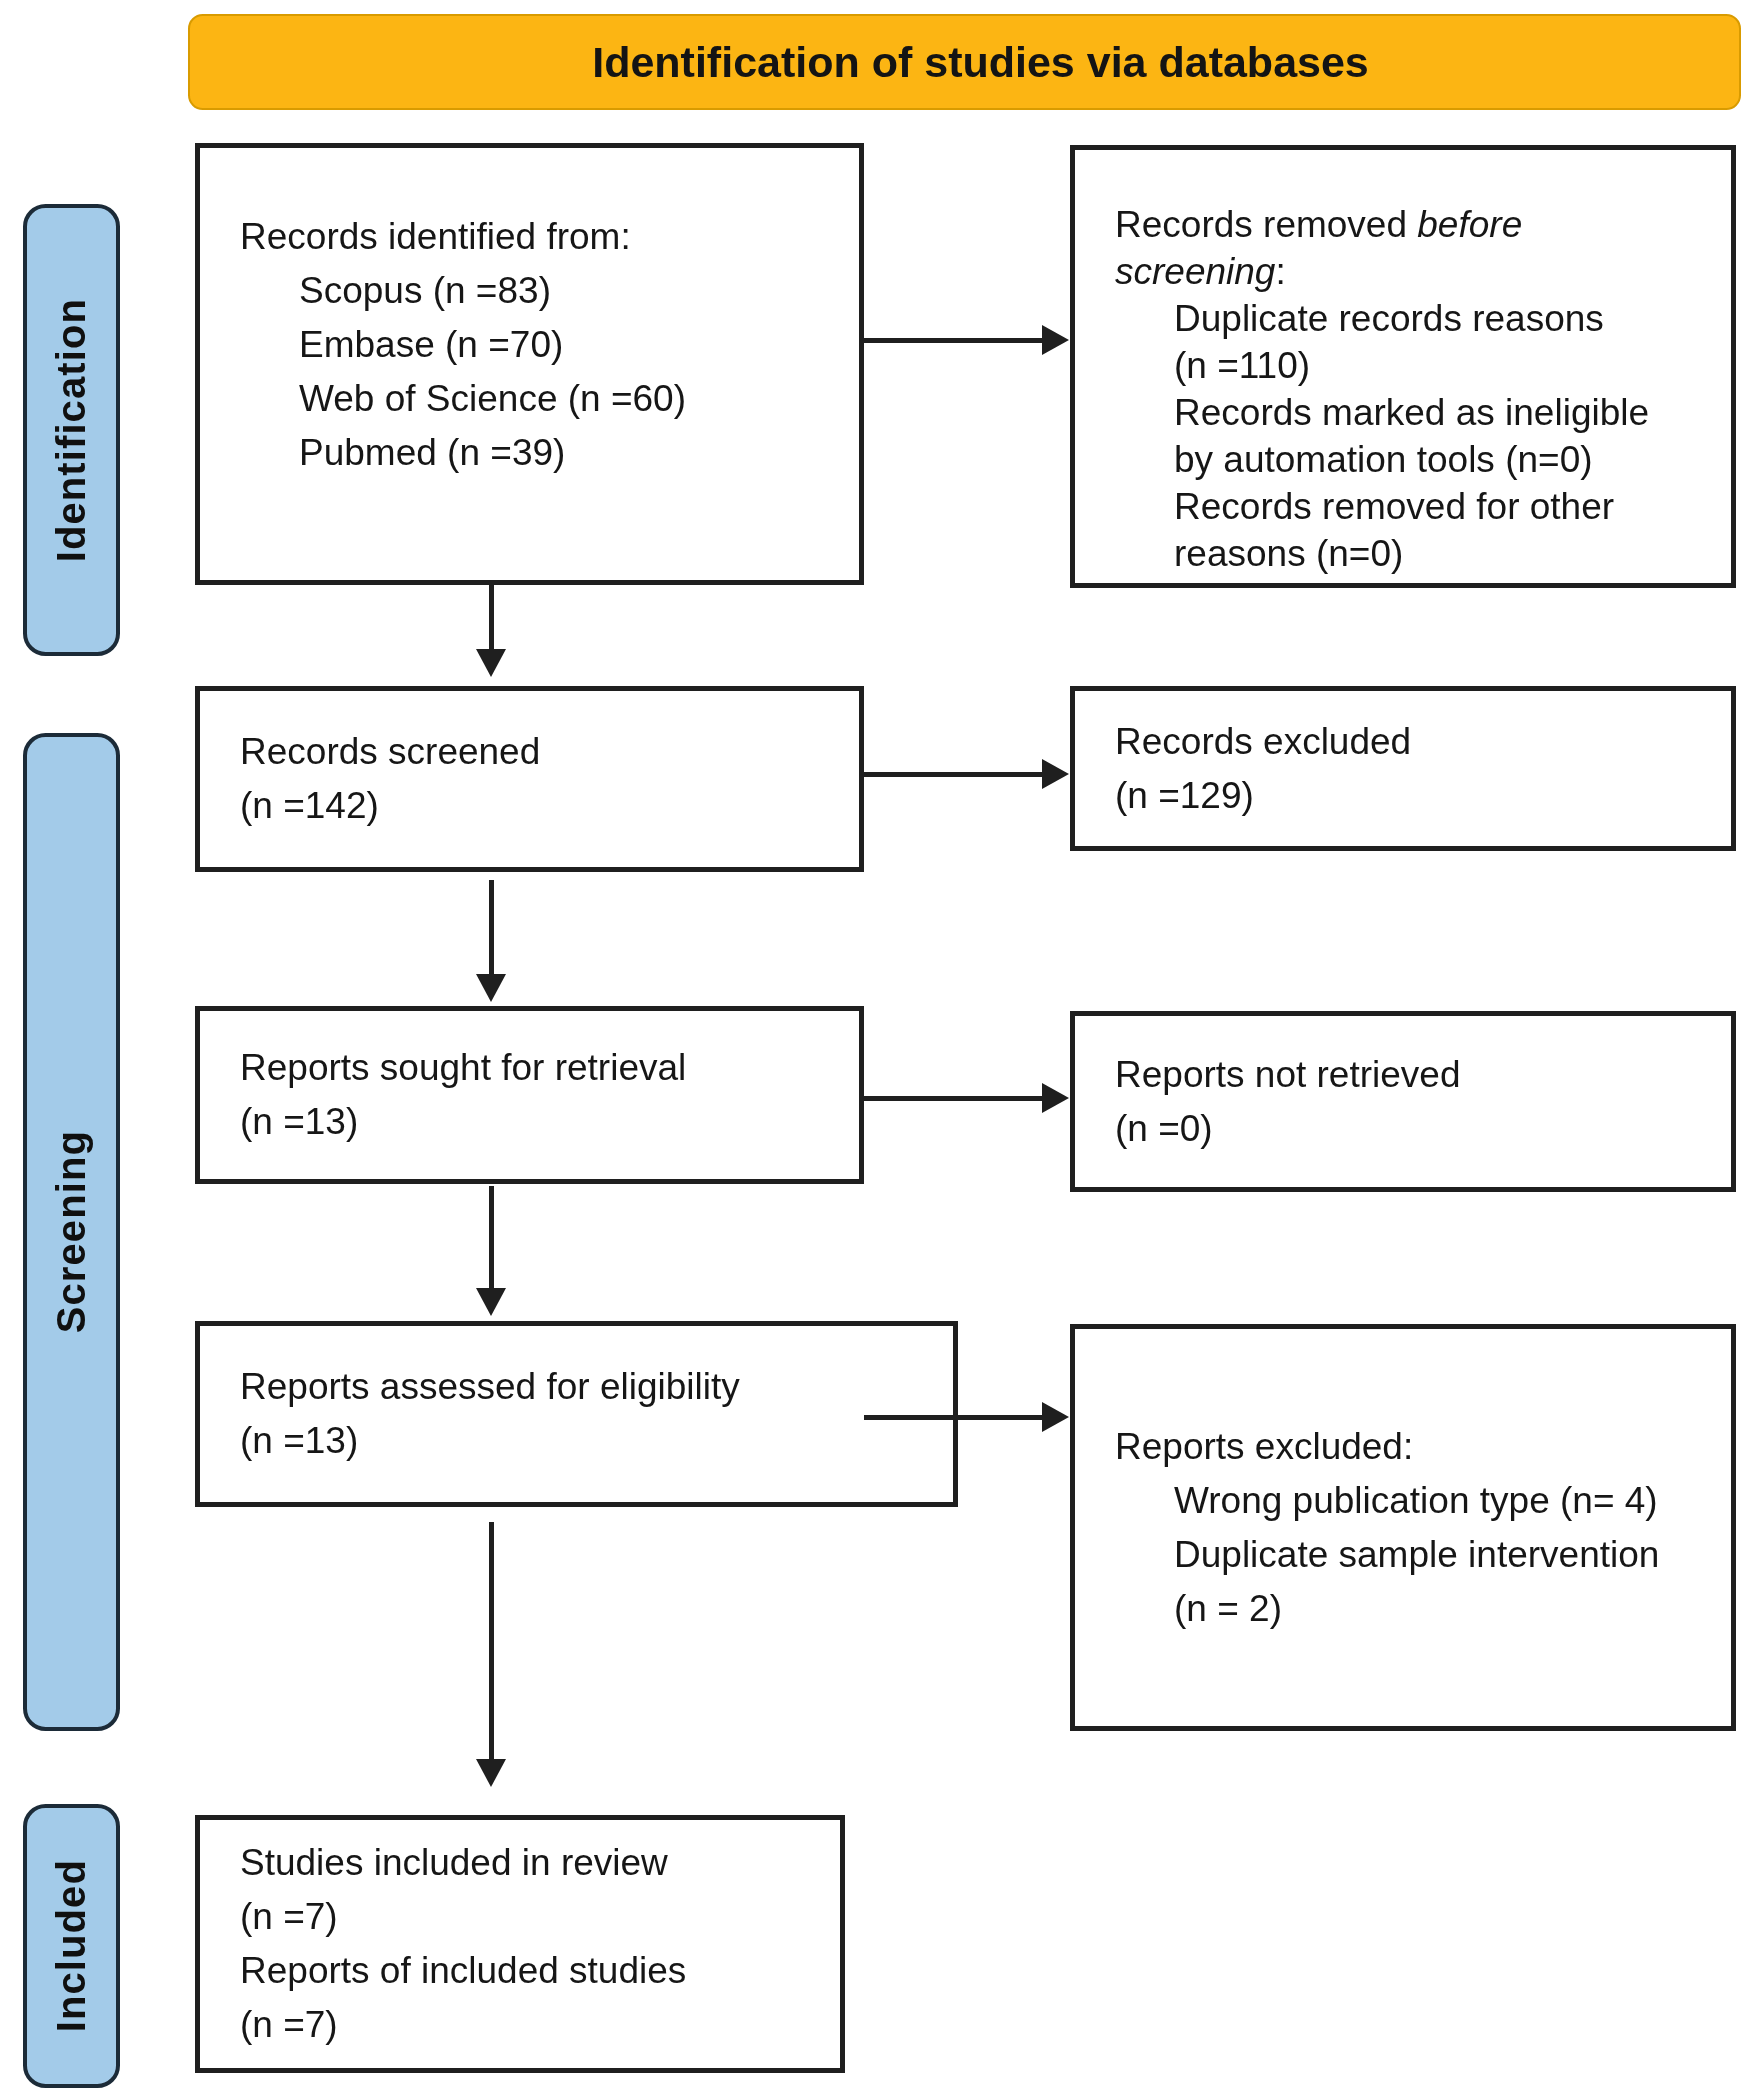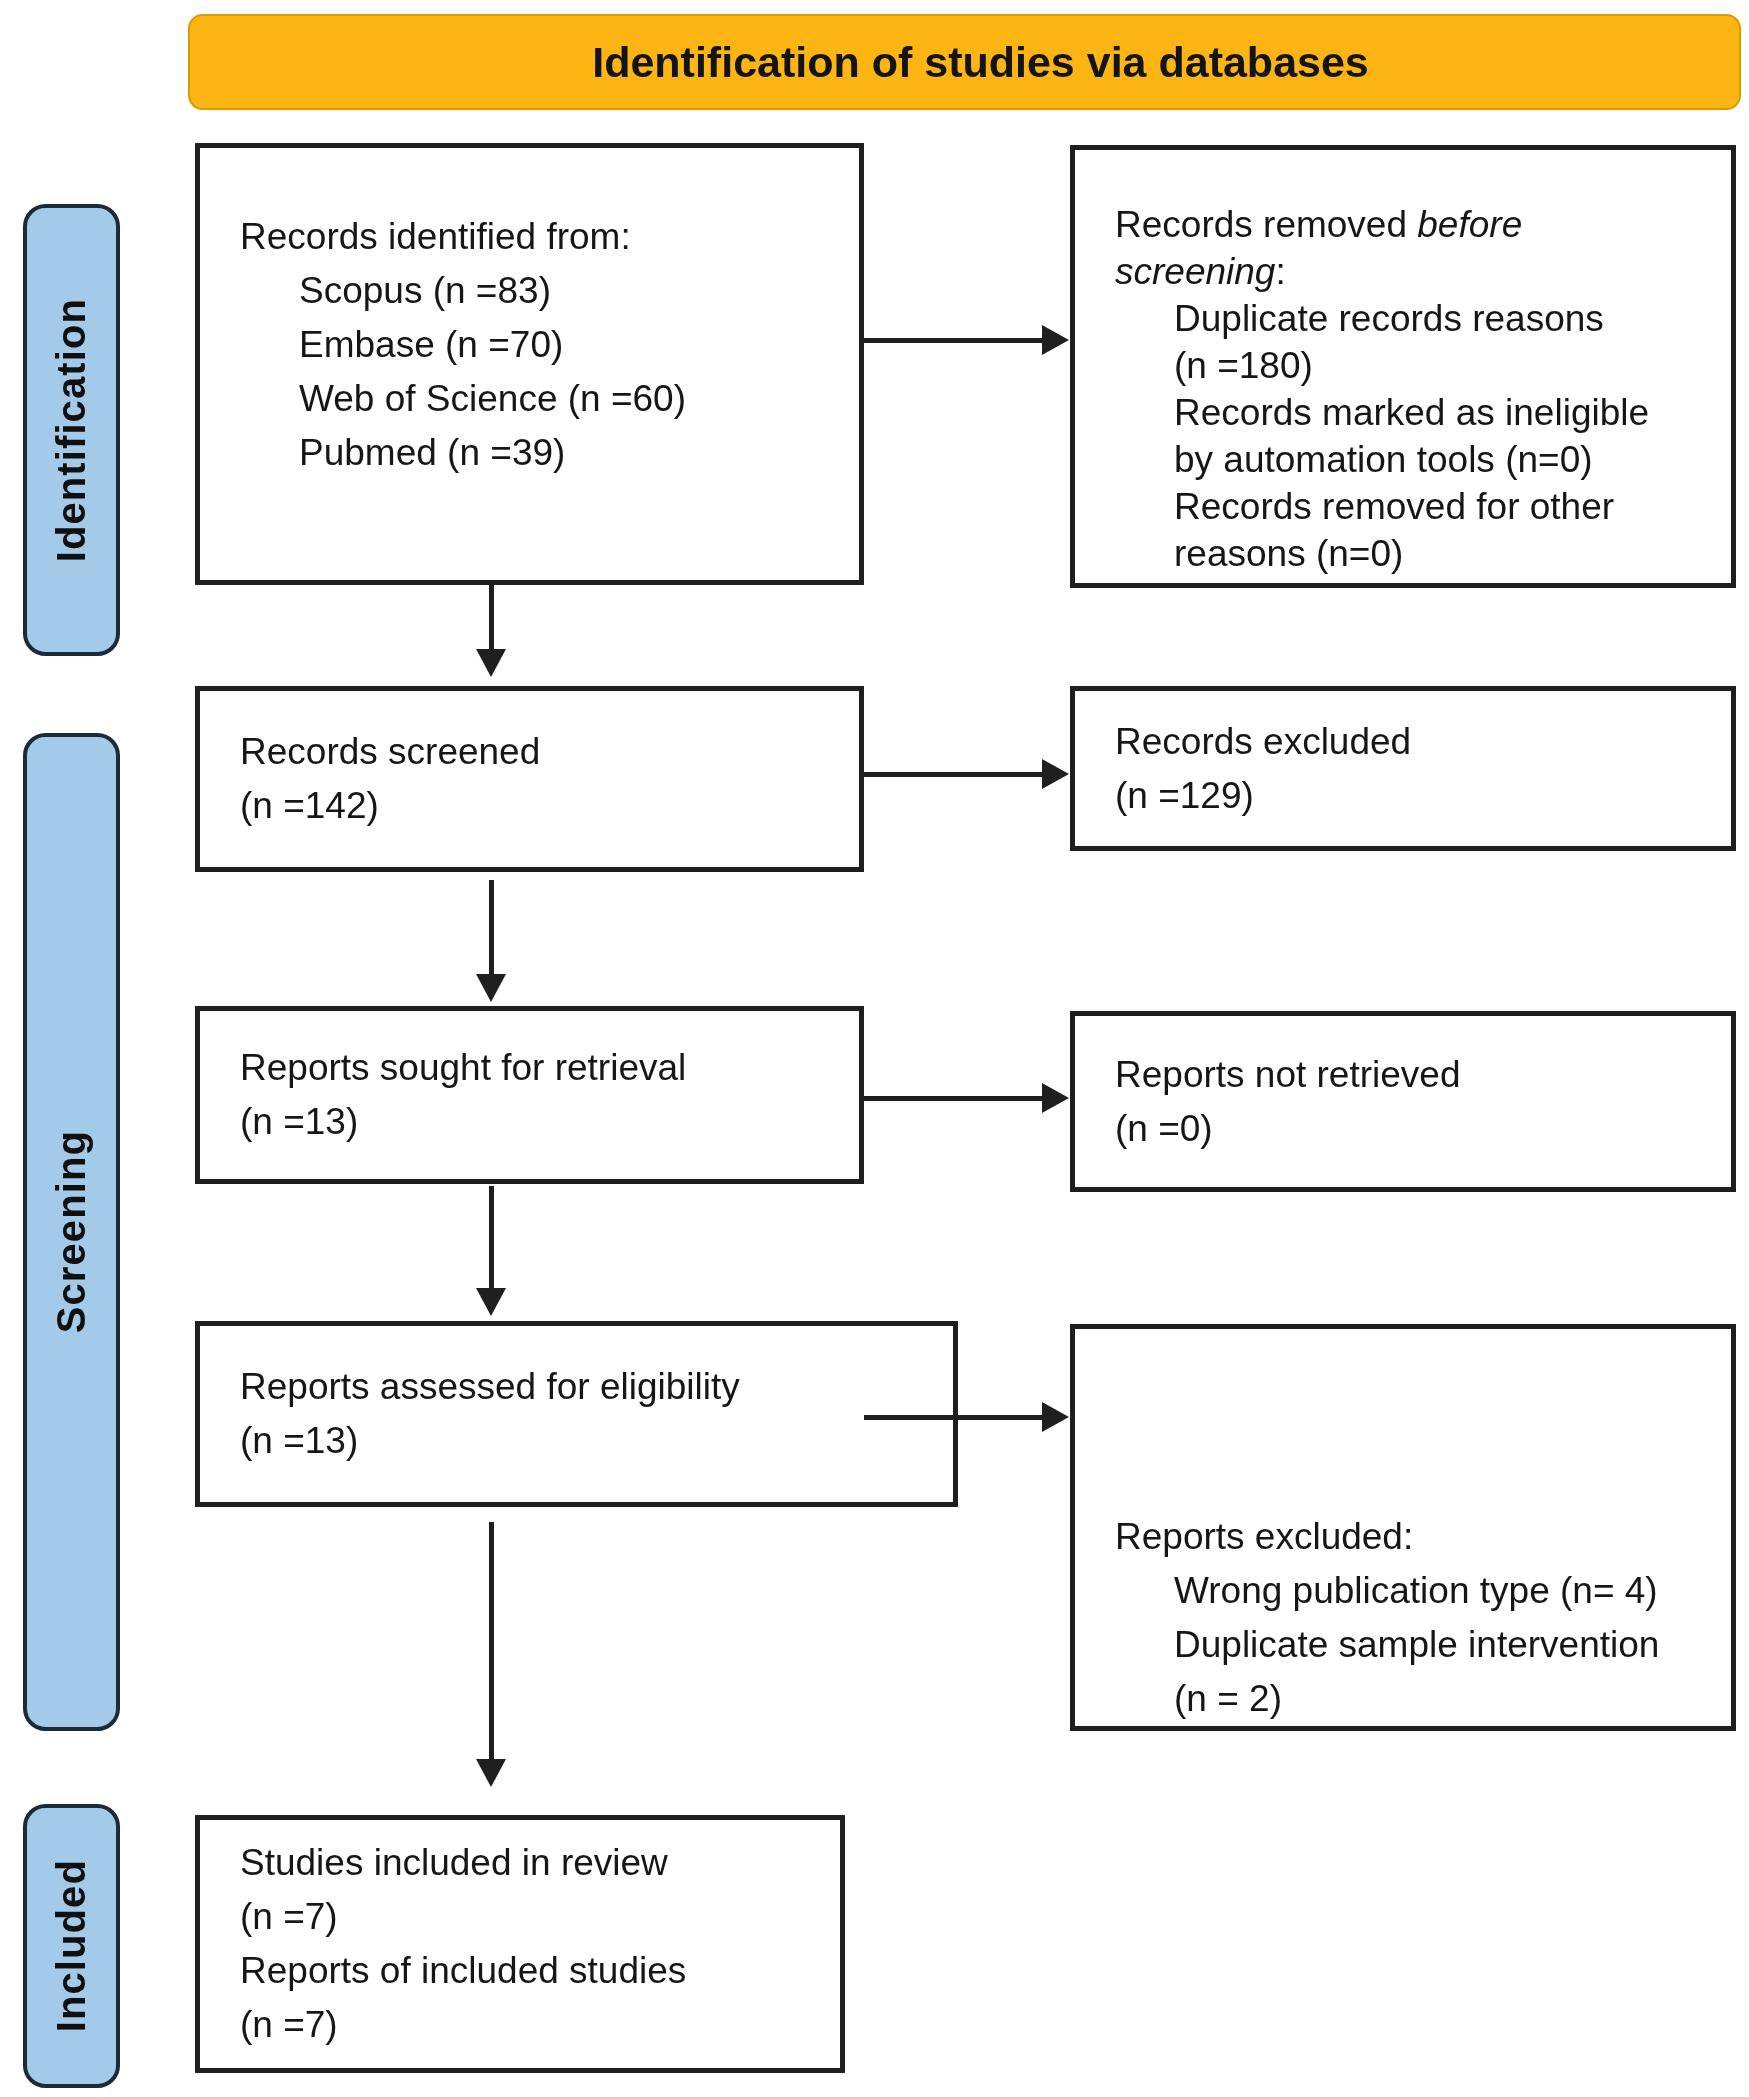--- a/index.html
+++ b/index.html
@@ -142,38 +142,38 @@
       <div class="line"><span>Studies included in review</span></div>
       <div class="line"><span>(n =7)</span></div>
       <div class="line"><span>Reports of included studies</span></div>
       <div class="line"><span>(n =7)</span></div>
     </div>
 
   <div class="box top-align tight" style="left:1070px; top:145px; width:666px; height:443px; padding-top:51px;">
       <div class="line"><span>Records removed </span><em>before</em></div>
       <div class="line"><em>screening</em><span>:</span></div>
       <div class="line indent"><span>Duplicate records reasons</span></div>
-      <div class="line indent"><span>(n =180)</span></div>
+      <div class="line indent"><span>(n =110)</span></div>
       <div class="line indent"><span>Records marked as ineligible</span></div>
       <div class="line indent"><span>by automation tools (n=0)</span></div>
       <div class="line indent"><span>Records removed for other</span></div>
       <div class="line indent"><span>reasons (n=0)</span></div>
     </div>
 
   <div class="box" style="left:1070px; top:686px; width:666px; height:165px;">
       <div class="line"><span>Records excluded</span></div>
       <div class="line"><span>(n =129)</span></div>
     </div>
 
   <div class="box" style="left:1070px; top:1011px; width:666px; height:181px;">
       <div class="line"><span>Reports not retrieved</span></div>
       <div class="line"><span>(n =0)</span></div>
     </div>
 
-  <div class="box" style="left:1070px; top:1324px; width:666px; height:407px;justify-content:flex-end;">
+  <div class="box" style="left:1070px; top:1324px; width:666px; height:407px;">
       <div class="line"><span>Reports excluded:</span></div>
       <div class="line indent"><span>Wrong publication type (n= 4)</span></div>
       <div class="line indent"><span>Duplicate sample intervention</span></div>
       <div class="line indent"><span>(n = 2)</span></div>
     </div>
 
   <div>
     <div class="hline" style="left:864px; top:338px; width:180px;"></div>
     <div class="head-right" style="left:1042px; top:325px;"></div>
   </div>

